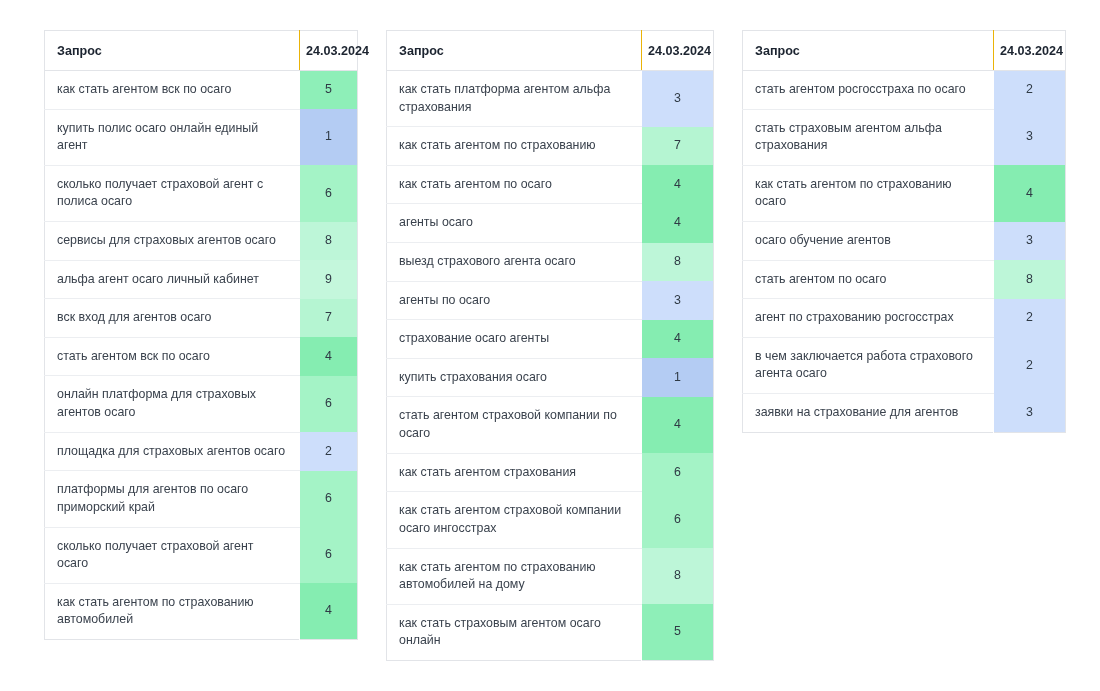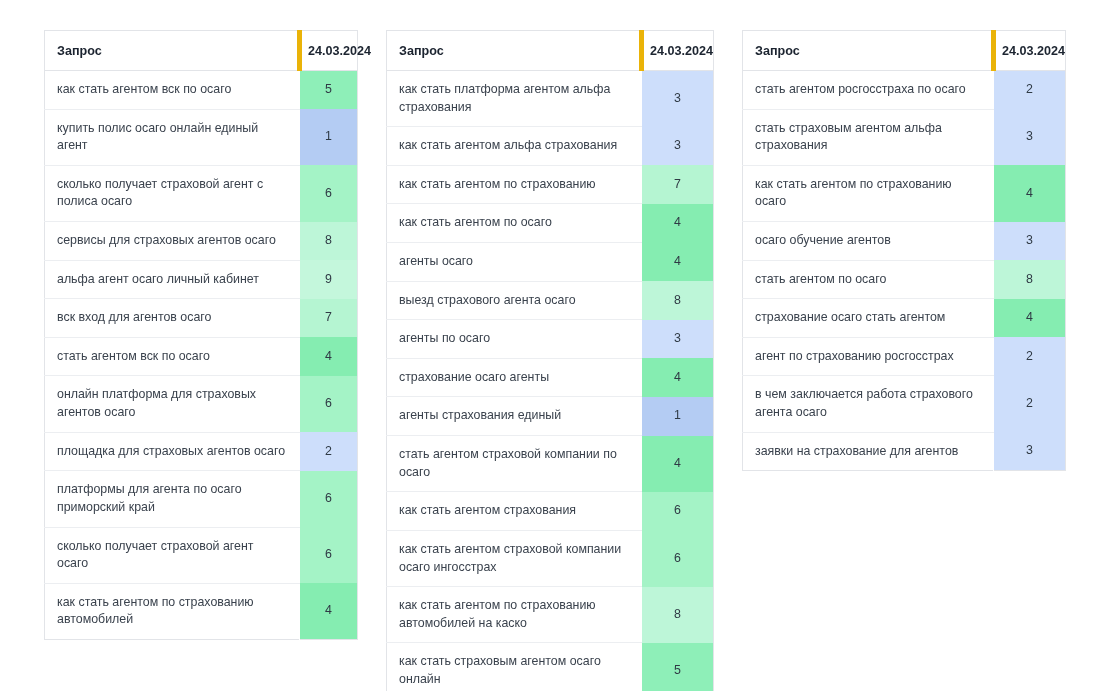--- a/index.html
+++ b/index.html
@@ -47,21 +47,21 @@
     border-bottom: 1px solid #e2e4e8;
     padding: 13px 12px 12px 12px;
     text-align: left;
     vertical-align: middle;
     white-space: nowrap;
   }
   .kw-table thead th.h-val {
     text-align: center;
     padding-left: 6px;
     padding-right: 6px;
-    border-left: 5px solid #eab308;
+    border-left: 1px solid #eab308;
   }
   .kw-table tbody td {
     font-size: 12.4px;
     color: #3a424d;
     border-bottom: 1px solid #eceef1;
     padding: 10px 12px 10px 12px;
     vertical-align: middle;
     line-height: 1.42;
     text-align: left;
   }
@@ -133,21 +133,21 @@
           </tr>
           <tr>
             <td class="query">онлайн платформа для страховых агентов осаго</td>
             <td class="val v6">6</td>
           </tr>
           <tr>
             <td class="query">площадка для страховых агентов осаго</td>
             <td class="val v2">2</td>
           </tr>
           <tr>
-            <td class="query">платформы для агента по осаго приморский край</td>
+            <td class="query">платформы для агентов по осаго приморский край</td>
             <td class="val v6">6</td>
           </tr>
           <tr>
             <td class="query">сколько получает страховой агент осаго</td>
             <td class="val v6">6</td>
           </tr>
           <tr>
             <td class="query">как стать агентом по страхованию автомобилей</td>
             <td class="val v4">4</td>
           </tr>
@@ -164,24 +164,20 @@
           <th class="h-query">Запрос</th>
           <th class="h-val">24.03.2024</th>
         </tr>
       </thead>
       <tbody>
           <tr>
             <td class="query">как стать платформа агентом альфа страхования</td>
             <td class="val v3">3</td>
           </tr>
           <tr>
-            <td class="query">как стать агентом альфа страхования</td>
-            <td class="val v3">3</td>
-          </tr>
-          <tr>
             <td class="query">как стать агентом по страхованию</td>
             <td class="val v7">7</td>
           </tr>
           <tr>
             <td class="query">как стать агентом по осаго</td>
             <td class="val v4">4</td>
           </tr>
           <tr>
             <td class="query">агенты осаго</td>
             <td class="val v4">4</td>
@@ -192,37 +188,37 @@
           </tr>
           <tr>
             <td class="query">агенты по осаго</td>
             <td class="val v3">3</td>
           </tr>
           <tr>
             <td class="query">страхование осаго агенты</td>
             <td class="val v4">4</td>
           </tr>
           <tr>
-            <td class="query">агенты страхования единый</td>
+            <td class="query">купить страхования осаго</td>
             <td class="val v1">1</td>
           </tr>
           <tr>
             <td class="query">стать агентом страховой компании по осаго</td>
             <td class="val v4">4</td>
           </tr>
           <tr>
             <td class="query">как стать агентом страхования</td>
             <td class="val v6">6</td>
           </tr>
           <tr>
             <td class="query">как стать агентом страховой компании осаго ингосстрах</td>
             <td class="val v6">6</td>
           </tr>
           <tr>
-            <td class="query">как стать агентом по страхованию автомобилей на каско</td>
+            <td class="query">как стать агентом по страхованию автомобилей на дому</td>
             <td class="val v8">8</td>
           </tr>
           <tr>
             <td class="query">как стать страховым агентом осаго онлайн</td>
             <td class="val v5">5</td>
           </tr>
         </tbody>
     </table>
 
     <table class="kw-table t3">
@@ -251,24 +247,20 @@
           </tr>
           <tr>
             <td class="query">осаго обучение агентов</td>
             <td class="val v3">3</td>
           </tr>
           <tr>
             <td class="query">стать агентом по осаго</td>
             <td class="val v8">8</td>
           </tr>
           <tr>
-            <td class="query">страхование осаго стать агентом</td>
-            <td class="val v4">4</td>
-          </tr>
-          <tr>
             <td class="query">агент по страхованию росгосстрах</td>
             <td class="val v2">2</td>
           </tr>
           <tr>
             <td class="query">в чем заключается работа страхового агента осаго</td>
             <td class="val v2">2</td>
           </tr>
           <tr>
             <td class="query">заявки на страхование для агентов</td>
             <td class="val v3">3</td>

